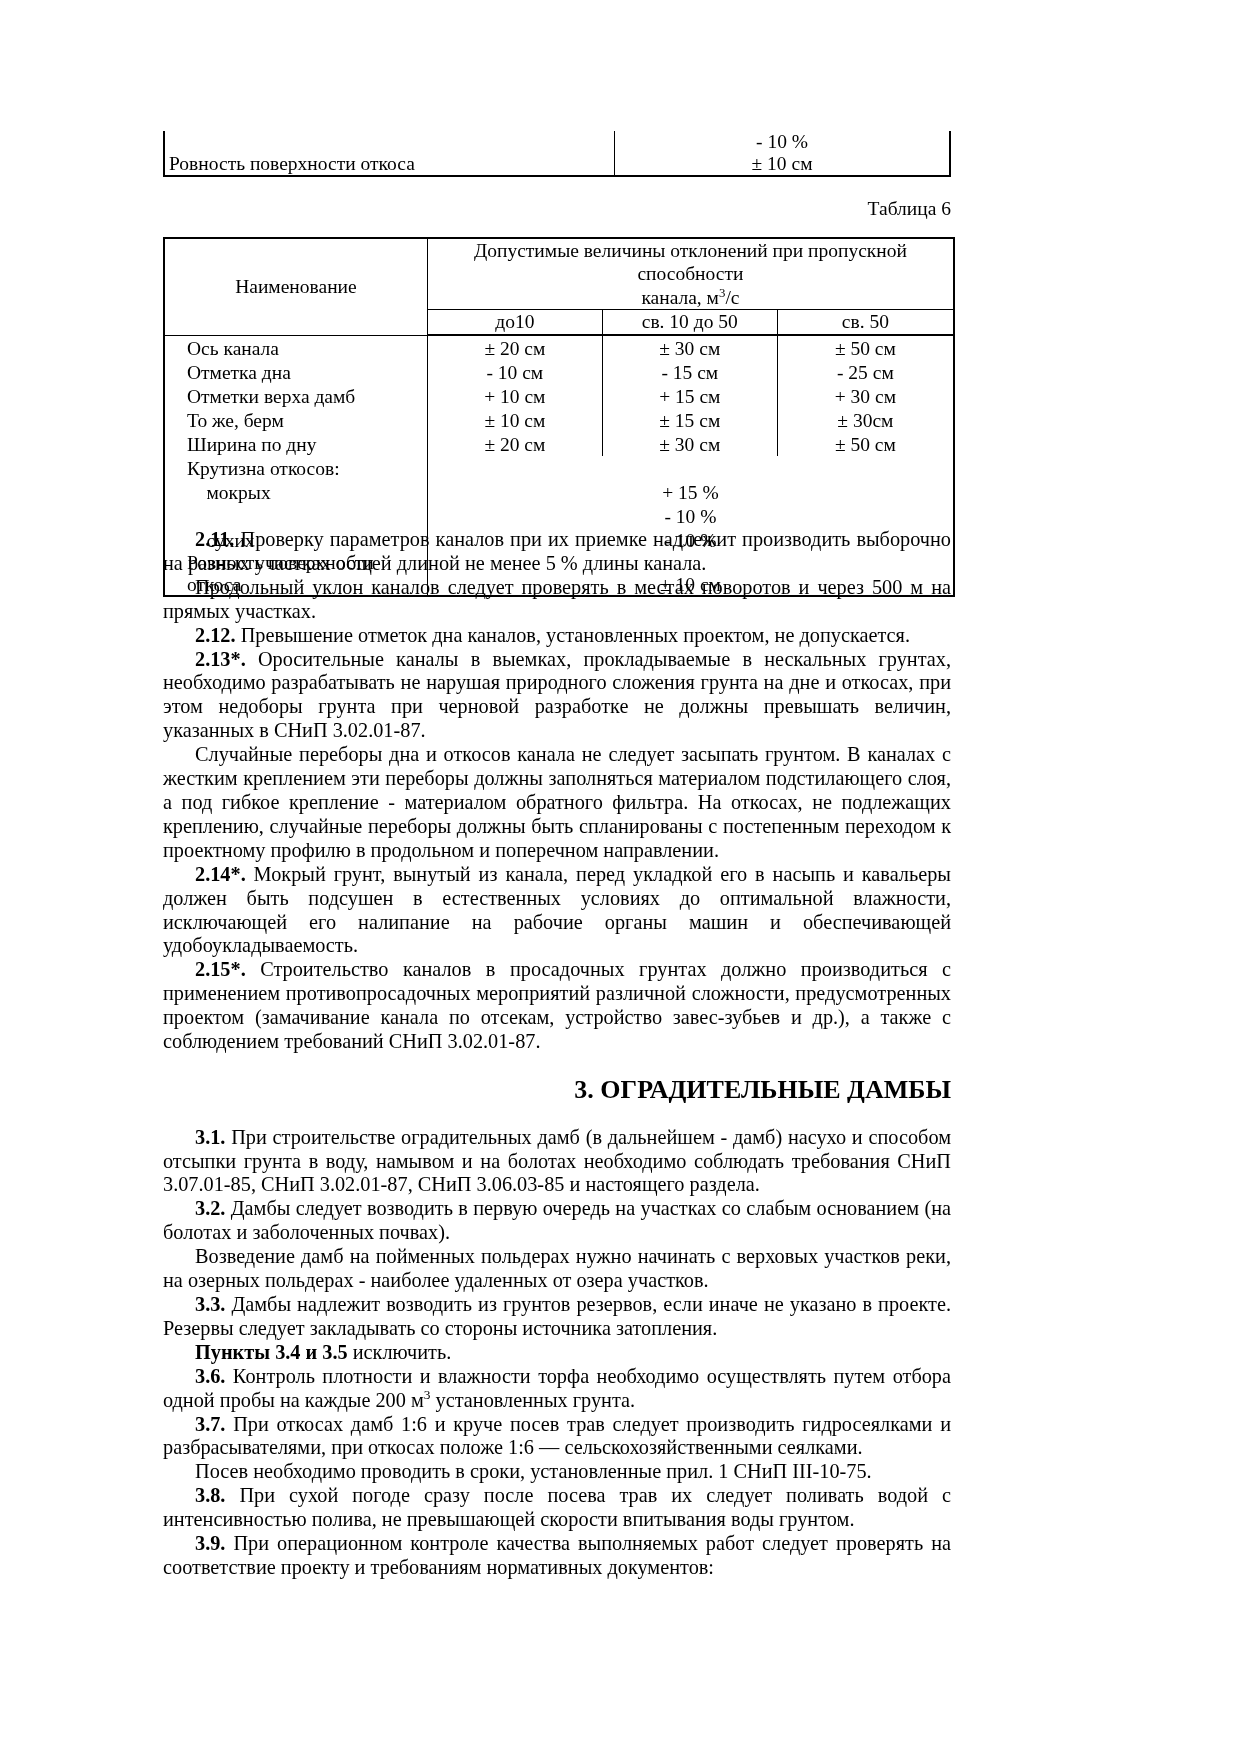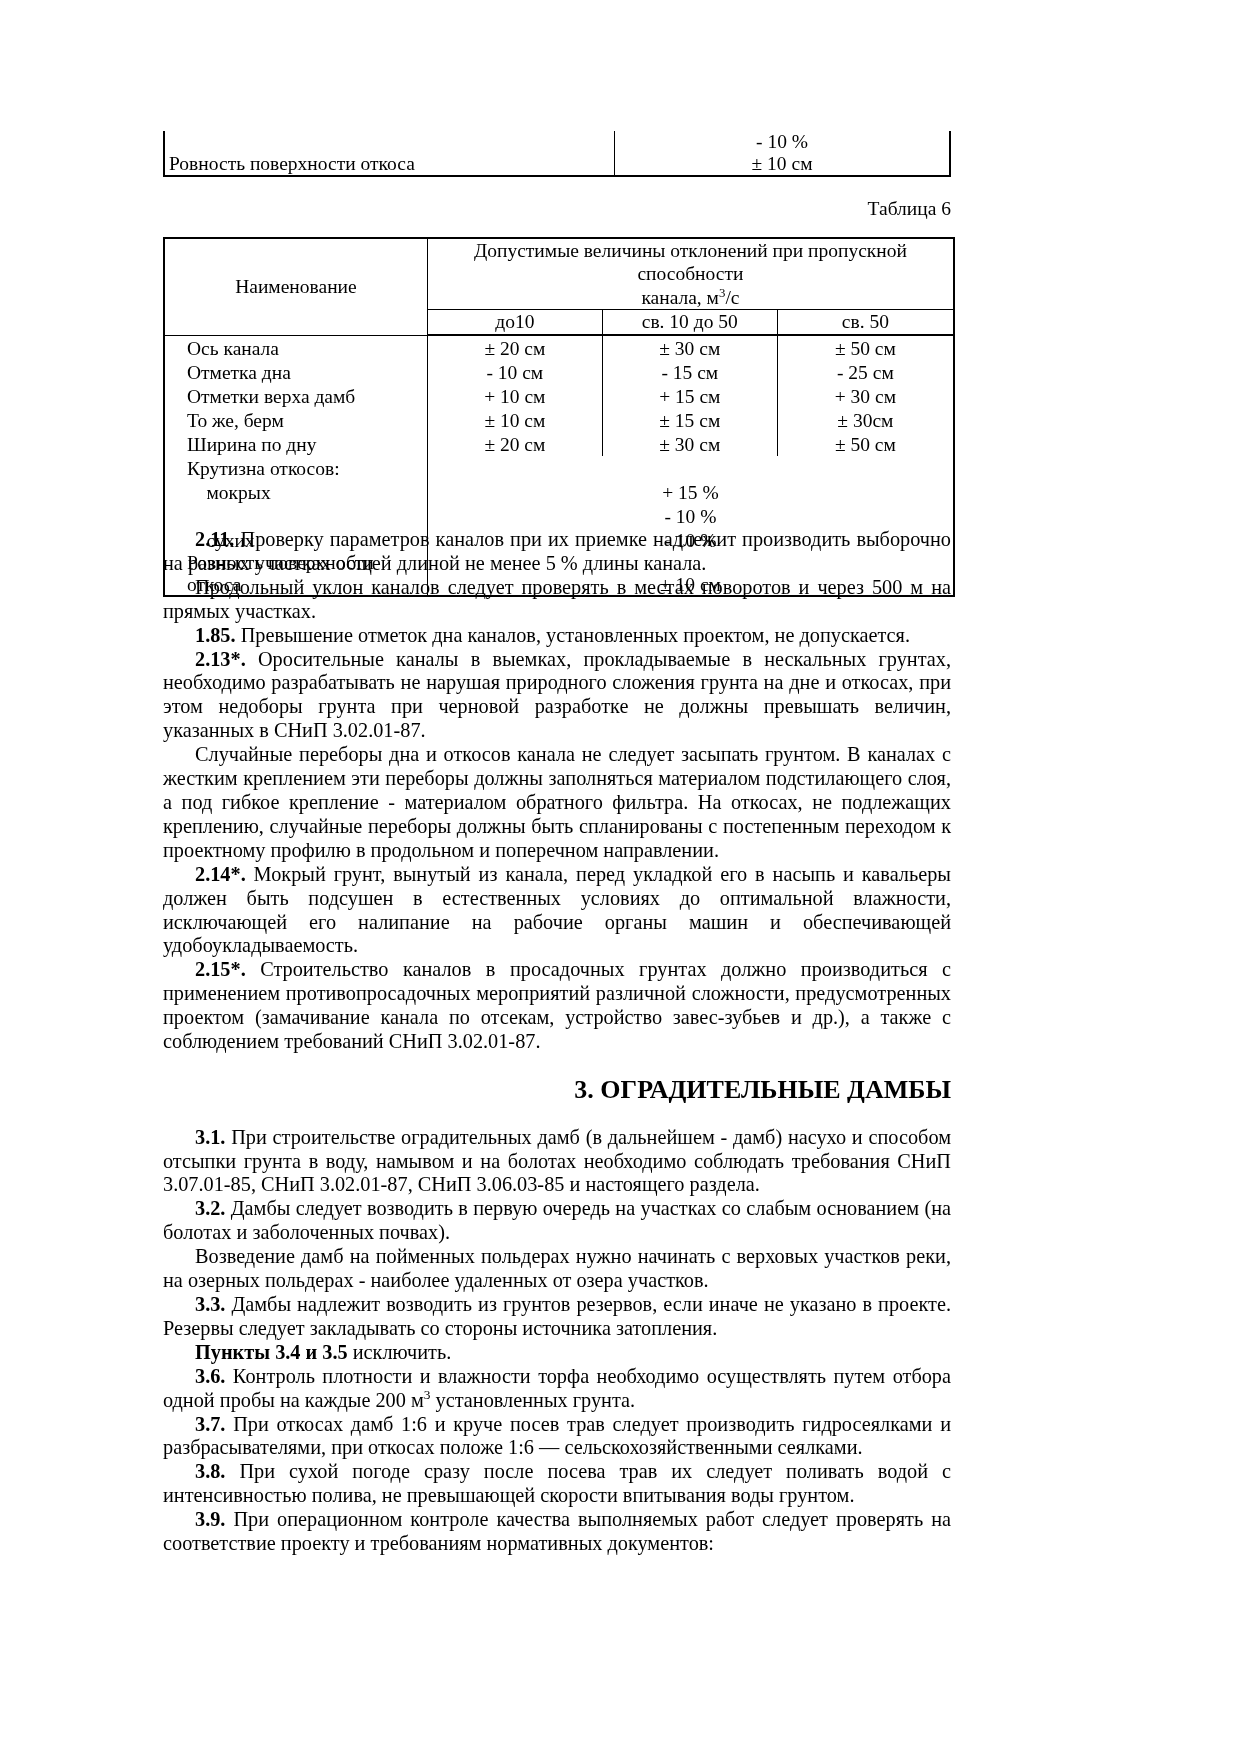--- a/index.html
+++ b/index.html
@@ -211,34 +211,35 @@
           <td class="val bl" colspan="3">± 10 см</td>
         </tr>
       </tbody>
     </table>
   </div>
 
   <div class="block-text" style="top:528px;">
 
     <p class="par"><b>2.11.</b><span> Проверку параметров каналов при их приемке надлежит производить выборочно на разных участках общей длиной не менее 5 % длины канала.</span></p>
     <p class="par"><span>Продольный уклон каналов следует проверять в местах поворотов и через 500 м на прямых участках.</span></p>
-    <p class="par"><b>1.85.</b><span> Превышение отметок дна каналов, установленных проектом, не допускается.</span></p>
+    <p class="par"><b>2.12.</b><span> Превышение отметок дна каналов, установленных проектом, не допускается.</span></p>
     <p class="par"><b>2.13*.</b><span> Оросительные каналы в выемках, прокладываемые в нескальных грунтах, необходимо разрабатывать не нарушая природного сложения грунта на дне и откосах, при этом недоборы грунта при черновой разработке не должны превышать величин, указанных в СНиП 3.02.01-87.</span></p>
     <p class="par"><span>Случайные переборы дна и откосов канала не следует засыпать грунтом. В каналах с жестким креплением эти переборы должны заполняться материалом подстилающего слоя, а под гибкое крепление - материалом обратного фильтра. На откосах, не подлежащих креплению, случайные переборы должны быть спланированы с постепенным переходом к проектному профилю в продольном и поперечном направлении.</span></p>
     <p class="par"><b>2.14*.</b><span> Мокрый грунт, вынутый из канала, перед укладкой его в насыпь и кавальеры должен быть подсушен в естественных условиях до оптимальной влажности, исключающей его налипание на рабочие органы машин и обеспечивающей удобоукладываемость.</span></p>
     <p class="par"><b>2.15*.</b><span> Строительство каналов в просадочных грунтах должно производиться с применением противопросадочных мероприятий различной сложности, предусмотренных проектом (замачивание канала по отсекам, устройство завес-зубьев и др.), а также с соблюдением требований СНиП 3.02.01-87.</span></p>
 
     <div class="spacer-sm"></div>
     <h2 class="sect">3. ОГРАДИТЕЛЬНЫЕ ДАМБЫ</h2>
     <div class="spacer-sm"></div>
 
     <p class="par"><b>3.1.</b><span> При строительстве оградительных дамб (в дальнейшем - дамб) насухо и способом отсыпки грунта в воду, намывом и на болотах необходимо соблюдать требования СНиП 3.07.01-85, СНиП 3.02.01-87, СНиП 3.06.03-85 и настоящего раздела.</span></p>
     <p class="par"><b>3.2.</b><span> Дамбы следует возводить в первую очередь на участках со слабым основанием (на болотах и заболоченных почвах).</span></p>
     <p class="par"><span>Возведение дамб на пойменных польдерах нужно начинать с верховых участков реки, на озерных польдерах - наиболее удаленных от озера участков.</span></p>
     <p class="par"><b>3.3.</b><span> Дамбы надлежит возводить из грунтов резервов, если иначе не указано в проекте. Резервы следует закладывать со стороны источника затопления.</span></p>
     <p class="par"><b>Пункты 3.4 и 3.5</b><span> исключить.</span></p>
     <p class="par"><b>3.6.</b><span> Контроль плотности и влажности торфа необходимо осуществлять путем отбора одной пробы на каждые 200 м</span><sup>3</sup><span> установленных грунта.</span></p>
     <p class="par"><b>3.7.</b><span> При откосах дамб 1:6 и круче посев трав следует производить гидросеялками и разбрасывателями, при откосах положе 1:6 — сельскохозяйственными сеялками.</span></p>
+    <p class="par"><span>Посев необходимо проводить в сроки, установленные прил. 1 СНиП III-10-75.</span></p>
     <p class="par"><b>3.8.</b><span> При сухой погоде сразу после посева трав их следует поливать водой с интенсивностью полива, не превышающей скорости впитывания воды грунтом.</span></p>
     <p class="par"><b>3.9.</b><span> При операционном контроле качества выполняемых работ следует проверять на соответствие проекту и требованиям нормативных документов:</span></p>
 
   </div>
 </div>
 
 </body></html>

